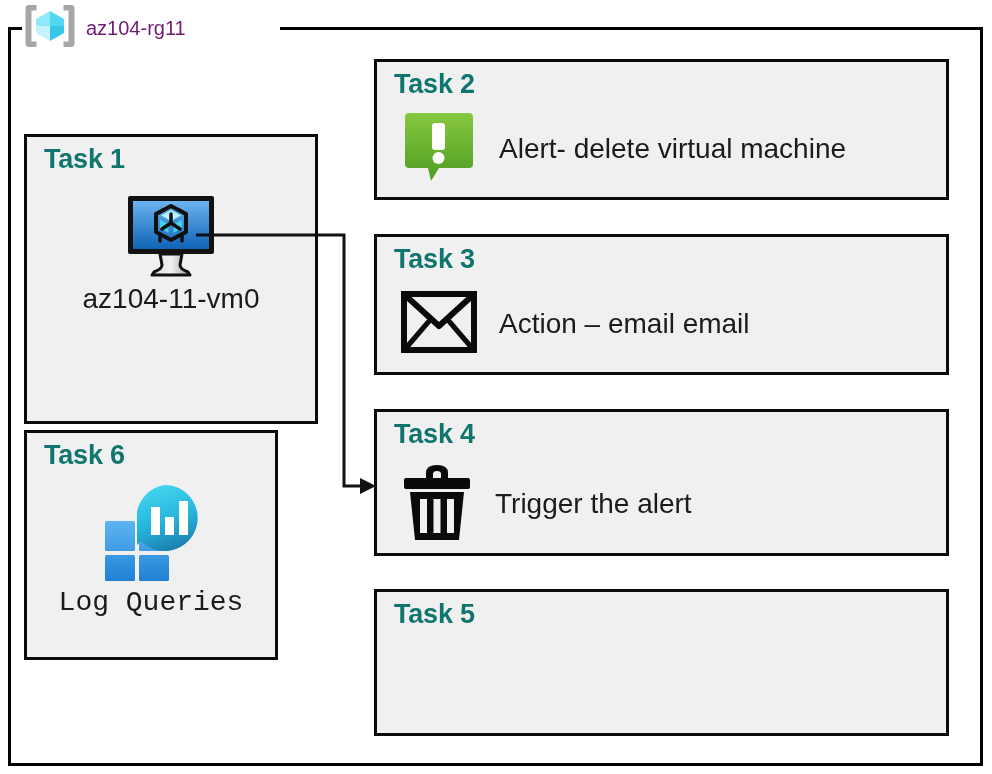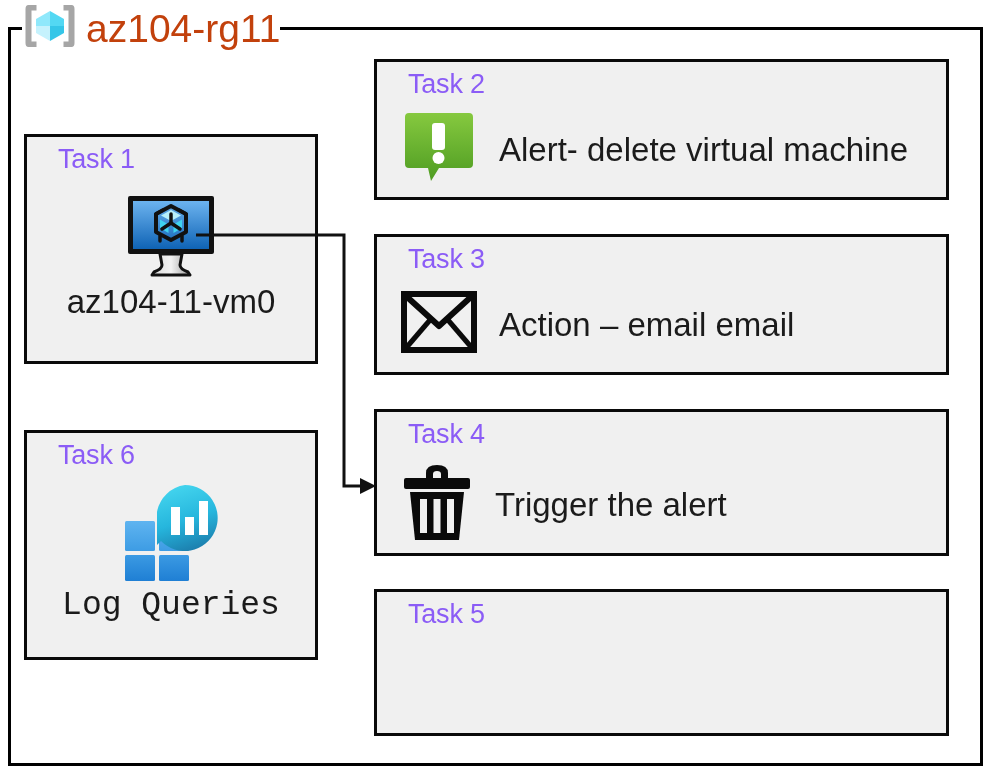--- a/index.html
+++ b/index.html
@@ -41,48 +41,48 @@
     position: absolute;
     left: 22px;
     top: 2px;
     height: 52px;
     display: flex;
     align-items: center;
     gap: 8px;
     z-index: 4;
   }
   #rg-title-text {
-    font-size: 39px;
-    color: #c2410c;
+    font-size: 20px;
+    color: #701a75;
     letter-spacing: 0px;
     line-height: 1;
     white-space: nowrap;
   }
 
   
   .task-card {
     position: absolute;
     background: #f0f0f0;
     border: 3px solid #0a0a0a;
     box-sizing: border-box;
     z-index: 2;
   }
   .task-label {
     position: absolute;
-    left: 31px;
+    left: 17px;
     top: 9px;
     font-size: 27px;
-    font-weight: normal;
-    color: #8b5cf6;
+    font-weight: bold;
+    color: #0f766e;
     letter-spacing: -0.2px;
     line-height: 1;
     white-space: nowrap;
   }
   .task-caption {
-    font-size: 33px;
+    font-size: 28px;
     color: #1b1b1b;
     line-height: 1;
     white-space: nowrap;
   }
 
   
   .card-vertical .icon-slot {
     position: absolute;
     left: 0;
     right: 0;
@@ -100,22 +100,22 @@
   .card-row .row-inner {
     position: absolute;
     left: 24px;
     right: 12px;
     display: flex;
     align-items: center;
     gap: 22px;
   }
 
   
-  #task1 { left: 24px;  top: 134px; width: 294px; height: 230px; }
-  #task6 { left: 24px;  top: 430px; width: 294px; height: 230px; }
+  #task1 { left: 24px;  top: 134px; width: 294px; height: 290px; }
+  #task6 { left: 24px;  top: 430px; width: 254px; height: 230px; }
   #task2 { left: 374px; top: 59px;  width: 575px; height: 141px; }
   #task3 { left: 374px; top: 234px; width: 575px; height: 141px; }
   #task4 { left: 374px; top: 409px; width: 575px; height: 147px; }
   #task5 { left: 374px; top: 589px; width: 575px; height: 147px; text-align: right; }
 
   #task1 .icon-slot { top: 56px; }
   #task1 .caption-slot { top: 148px; }
   #task6 .icon-slot { top: 52px; }
   #task6 .caption-slot { top: 156px; font-family: Liberation Mono, monospace; }
 

